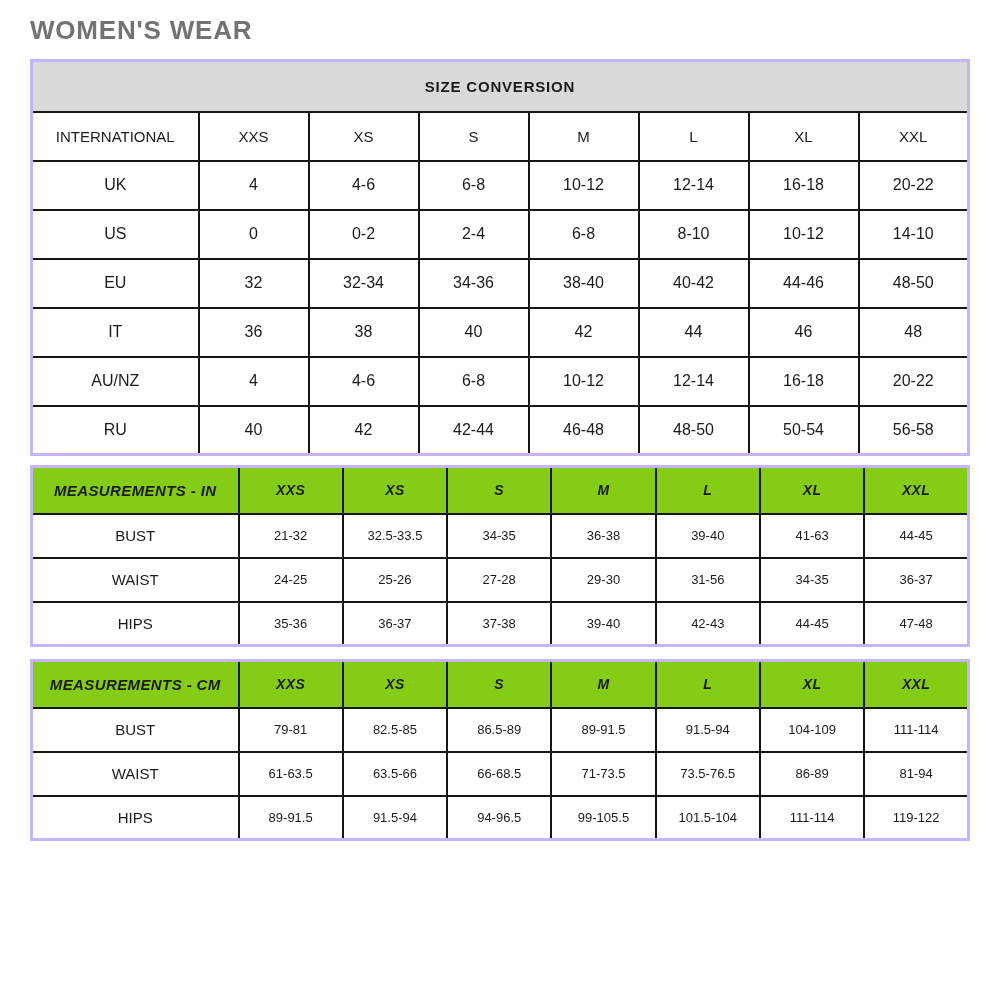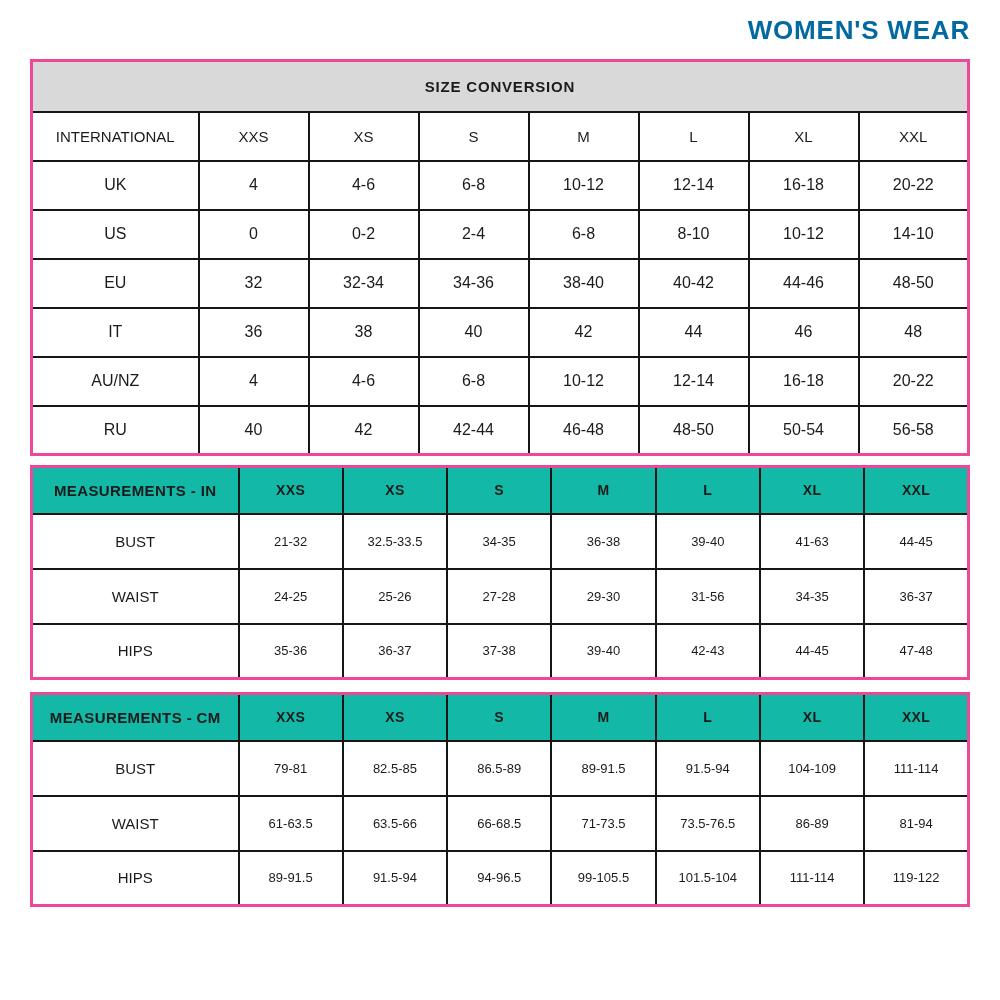--- a/index.html
+++ b/index.html
@@ -6,33 +6,33 @@
   html, body {
     margin: 0; padding: 0;
     width: 1000px; height: 1000px;
     background: #ffffff;
     font-family: "Liberation Sans", sans-serif;
     color: #1b1b1b;
   }
   .page { padding: 8px 30px 0 30px; }
 
   .title {
-    text-align: right;
+    text-align: left;
     font-size: 26px;
     font-weight: bold;
     letter-spacing: 0.8px;
     margin: 7px 0 13px 0;
-    color: #0369a1;
+    color: #737373;
   }
 
   table {
     width: 100%;
     border-collapse: collapse;
     table-layout: fixed;
-    border: 3px solid #ec4899;
+    border: 3px solid #c4b5fd;
   }
   td {
     border: 2px solid #161616;
     text-align: center;
     vertical-align: middle;
     padding: 0 2px;
     overflow: hidden;
     white-space: nowrap;
   }
 
@@ -45,29 +45,30 @@
     background: #d9d9d9;
     font-weight: bold;
     font-size: 15px;
     letter-spacing: 0.8px;
   }
   .tbl-conv tr.conv-head { font-size: 15px; }
 
   
   .tbl-meas { margin-bottom: 12px; }
   .tbl-meas col.c0 { width: 207px; }
-  .tbl-meas tr { height: 55px; }
+  .tbl-meas tr { height: 44px; }
   .tbl-meas td { font-size: 13px; }
   .tbl-meas td.lbl { font-size: 15px; }
   .tbl-meas tr.mhead { height: 47px; }
   .tbl-meas tr.mhead td {
-    background: #14b8a6;
+    background: #84cc16;
     font-weight: bold;
     font-size: 14px;
     letter-spacing: 0.4px;
+    font-style: italic;
   }
   .tbl-meas tr.mhead td.lbl { font-size: 15px; }
 </style>
 </head>
 <body>
 
 <div class="page">
 
   <h1 class="title">WOMEN'S WEAR</h1>
 

